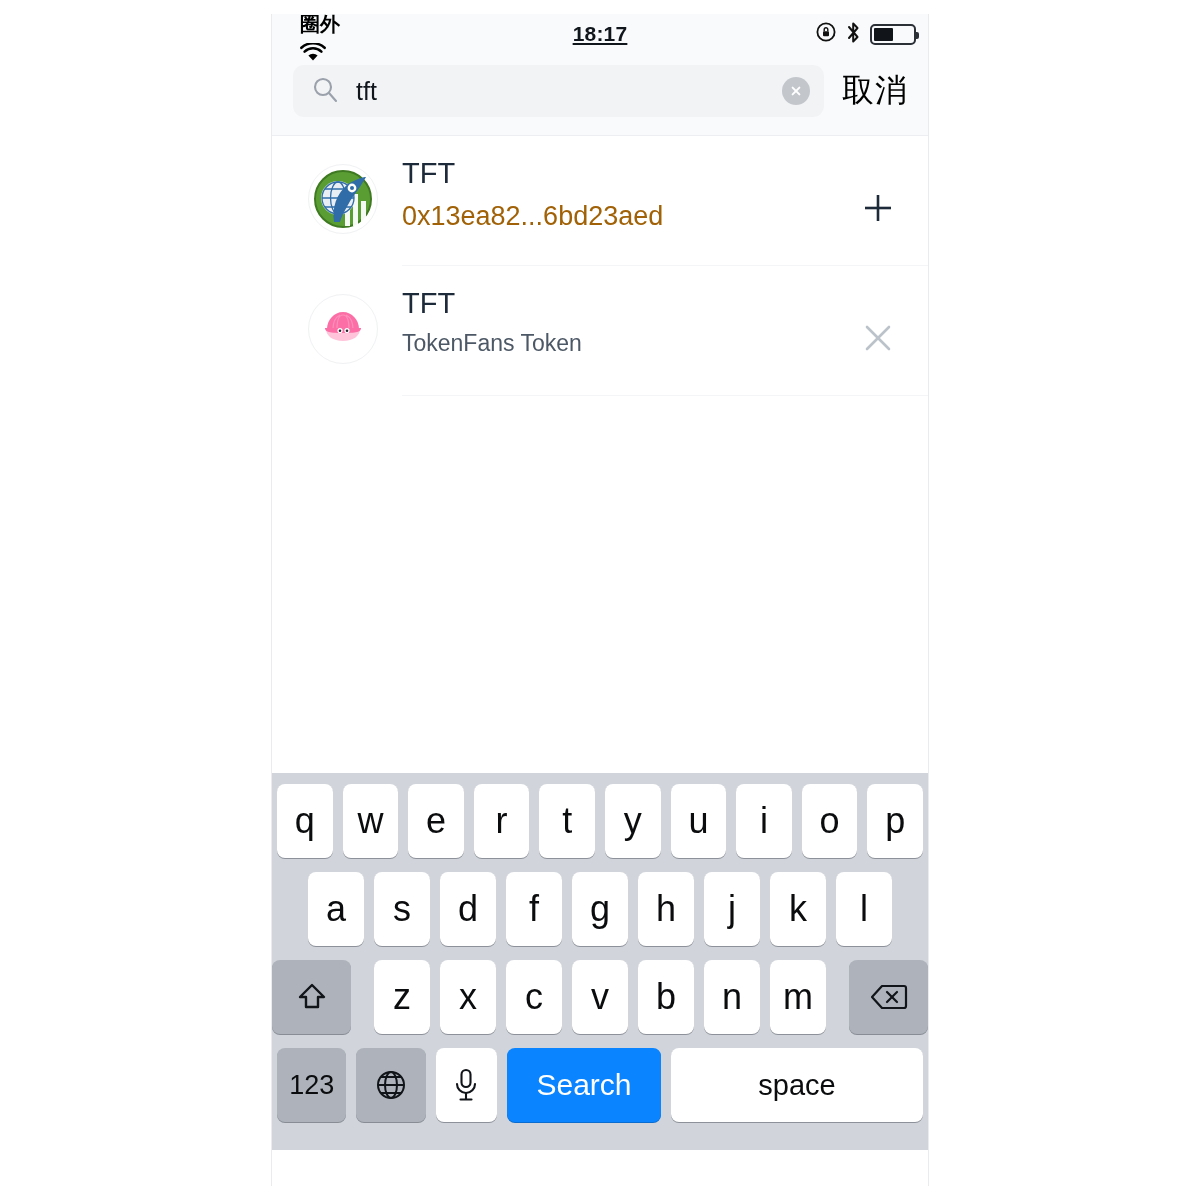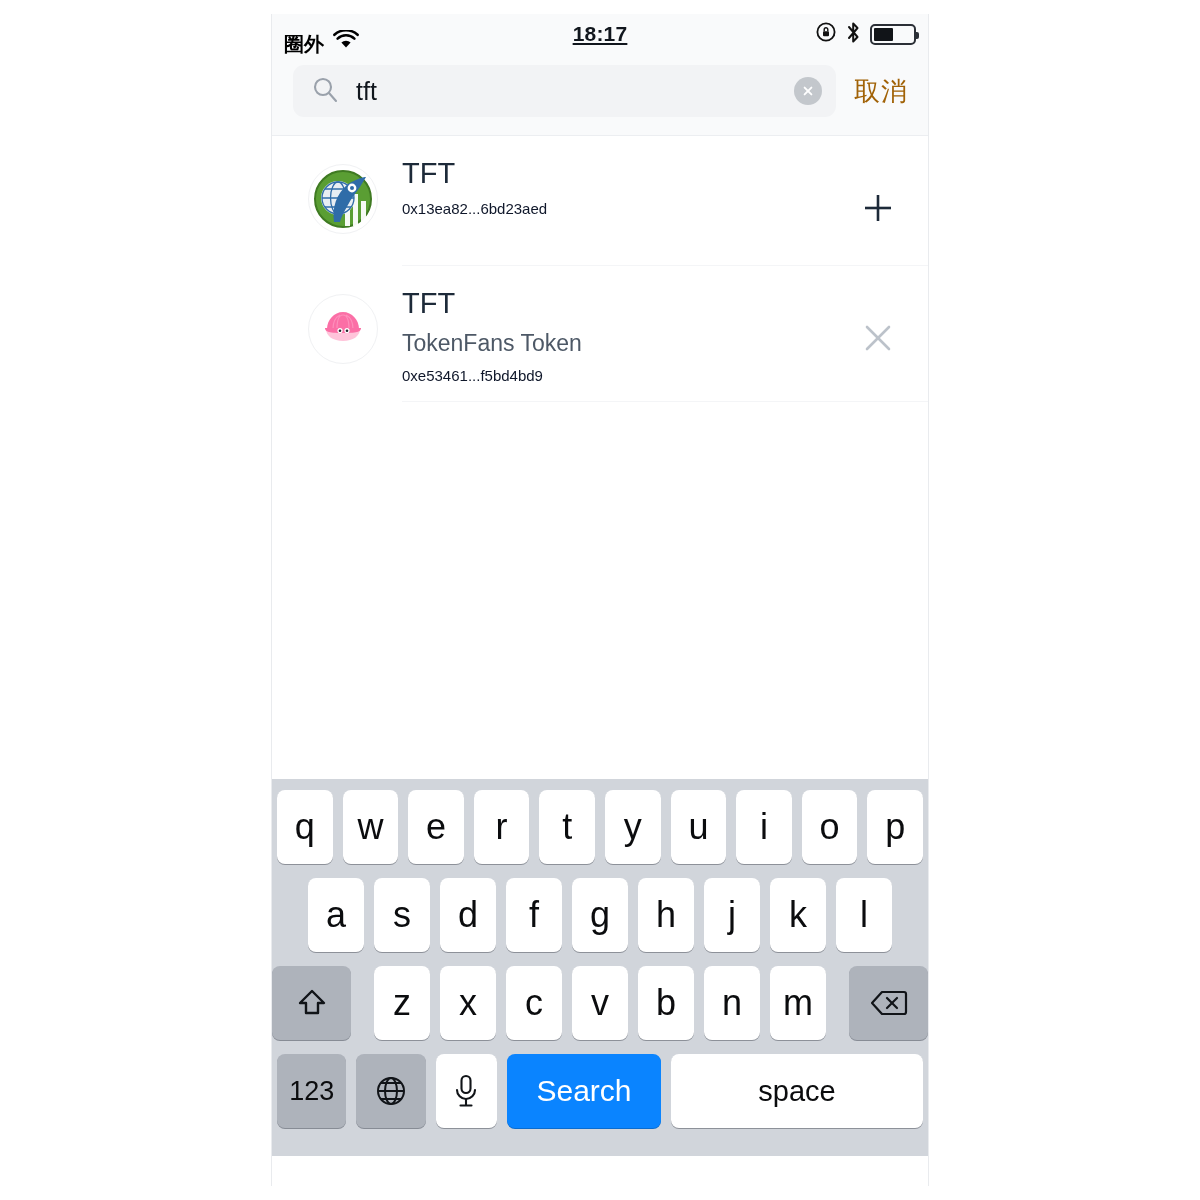--- a/index.html
+++ b/index.html
@@ -20,22 +20,22 @@
   }
 
   
   .statusbar {
     position: relative;
     height: 40px;
     background: #f9fafb;
     display: flex; align-items: center;
   }
   .sb-left {
-    position: absolute; left: 12px; top: 0; height: 40px;
-    display: flex; align-items: flex-end; gap: 9px;
+    position: absolute; left: 28px; top: 0; height: 40px;
+    display: flex; align-items: flex-start; gap: 9px; flex-direction: column;
   }
   .sb-carrier {
     font-size: 20px; font-weight: 600; color: #000;
     letter-spacing: 0px; line-height: 1;
   }
   .sb-center {
     position: absolute; left: 0; right: 0; top: 0; height: 40px;
     display: flex; align-items: center; justify-content: center;
     font-size: 21px; font-weight: 700; color: #11161d; letter-spacing: .2px; text-decoration: underline;
   }
@@ -77,21 +77,21 @@
     font-size: 25px; color: #11161d;
     margin-left: 17px; line-height: 1;
   }
   .clear-btn {
     width: 28px; height: 28px; border-radius: 50%;
     background: #c3c7cc;
     display: flex; align-items: center; justify-content: center;
     flex: none;
   }
   .cancel-btn {
-    font-size: 26px; color: #a16207;
+    font-size: 32px; color: #000000;
     padding: 0 20px 0 18px; white-space: nowrap;
     letter-spacing: 1px;
   }
 
   
   .results { background: #ffffff; }
   .row {
     display: flex; align-items: flex-start;
     padding: 22px 0 0 0;
     position: relative;
@@ -114,21 +114,21 @@
   }
   .row-symbol {
     font-size: 29px; color: #1d2a39; line-height: 1.1;
     margin-bottom: 10px;
   }
   .row-name {
     font-size: 23px; color: #4d5866; line-height: 1.2;
     margin-bottom: 10px;
   }
   .row-addr {
-    font-size: 15px; color: #0f172a; line-height: 1.2;
+    font-size: 27px; color: #a16207; line-height: 1.2;
   }
   .row-action {
     position: absolute; right: 22px; top: 44px;
     width: 56px; height: 56px;
     display: flex; align-items: center; justify-content: center;
   }
 
   .spacer { background: #ffffff; }
 
   
@@ -280,21 +280,20 @@
           <path d="M13 30 L49 30 C49 33 47 35 31 35 C15 35 13 33 13 30 Z" fill="#fb6fa6"></path>
           <circle cx="28" cy="32.5" r="2.6" fill="#ffffff"></circle>
           <circle cx="35" cy="32.5" r="2.6" fill="#ffffff"></circle>
           <circle cx="28" cy="32.8" r="1.3" fill="#20242b"></circle>
           <circle cx="35" cy="32.8" r="1.3" fill="#20242b"></circle>
         </svg>
       </div>
       <div class="row-body">
         <div class="row-symbol">TFT</div>
         <div class="row-name">TokenFans Token</div>
-        <div class="row-addr">0xe53461...f5bd4bd9</div>
       </div>
       <div class="row-action">
         <svg width="34" height="34" viewBox="0 0 34 34">
           <line x1="6" y1="6" x2="28" y2="28" stroke="#bcc2ca" stroke-width="2.6" stroke-linecap="round"></line>
           <line x1="28" y1="6" x2="6" y2="28" stroke="#bcc2ca" stroke-width="2.6" stroke-linecap="round"></line>
         </svg>
       </div>
     </div>
   </div>
 

